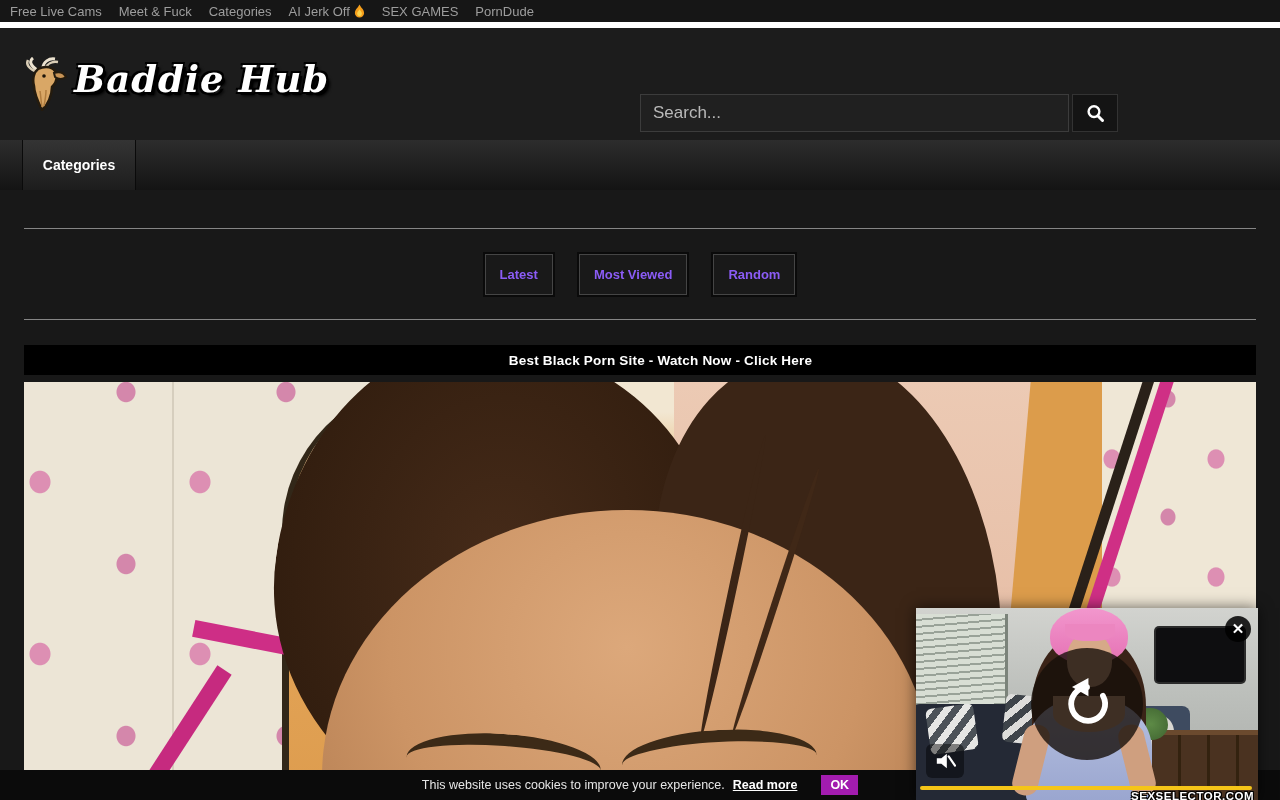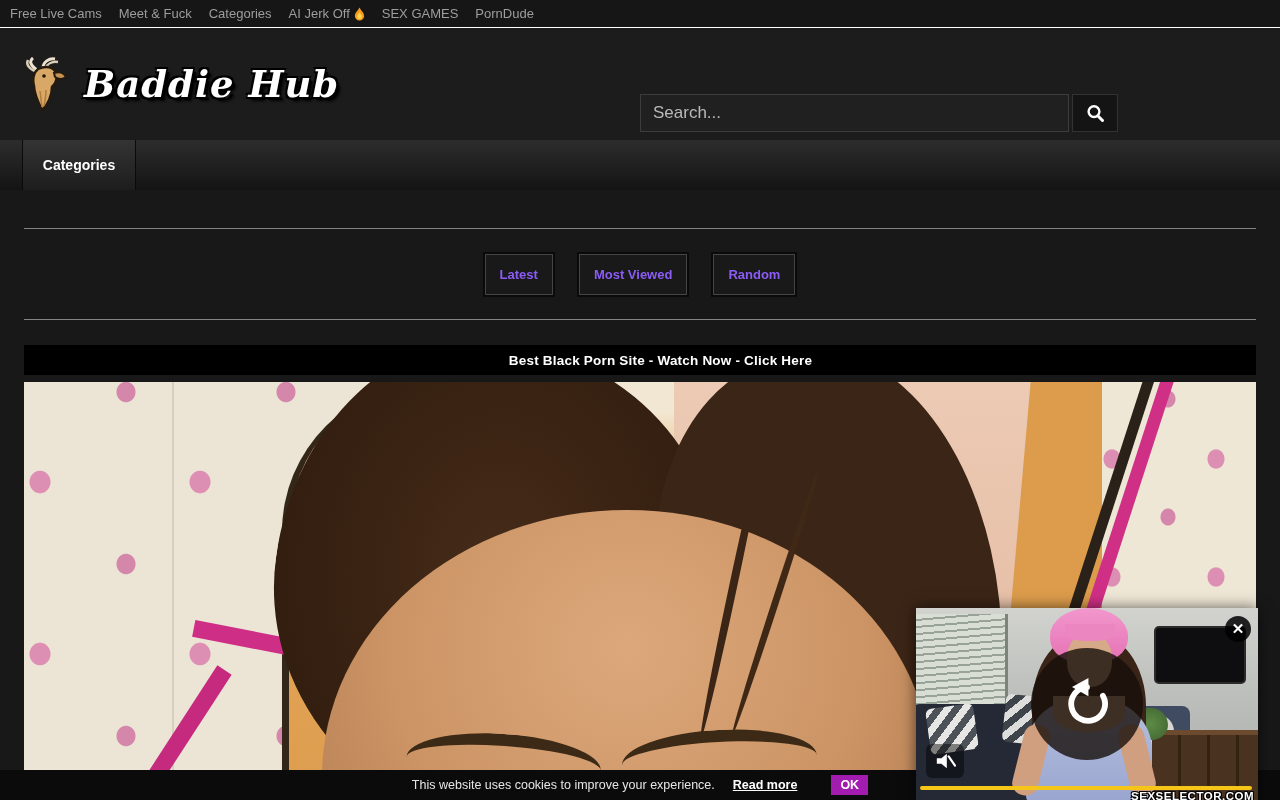--- a/index.html
+++ b/index.html
@@ -1,26 +1,26 @@
 <!DOCTYPE html>
 <html><head>
 <meta charset="utf-8">
 <style>
   * { margin:0; padding:0; box-sizing:border-box; }
   html,body { width:1280px; height:800px; overflow:hidden; }
   body { background:#181818; font-family:"Liberation Sans", sans-serif; position:relative; }
 
   
-  .topbar { height:28px; background:#161616; display:flex; align-items:center; gap:17px; padding:0 10px; border-bottom:1px solid #ffffff; }
+  .topbar { height:28px; background:#161616; display:flex; align-items:center; gap:17px; padding:0 10px; border-bottom:6px solid #ffffff; }
   .topbar a { color:#9d9d9d; font-size:13px; text-decoration:none; display:flex; align-items:center; gap:4px; cursor:pointer; }
   .flame { width:11px; height:14px; display:inline-block; }
 
   
   header { height:112px; background:#1c1c1c; position:relative; display:flex; align-items:center; }
-  .logo { display:flex; align-items:center; gap:16px; margin-left:22px; text-decoration:none; cursor:pointer; }
+  .logo { display:flex; align-items:flex-start; gap:6px; margin-left:22px; text-decoration:none; cursor:pointer; }
   .logo-text { font-family:"DejaVu Serif", serif; font-style:italic; font-weight:bold; font-size:37px; color:#ffffff; letter-spacing:1px;
                text-shadow:-2px -2px 0 #000, 2px -2px 0 #000, -2px 2px 0 #000, 3px 3px 0 #000, 4px 4px 3px rgba(0,0,0,.9); }
   .search-wrap { position:absolute; left:640px; top:66px; display:flex;border-radius:19px; }
   .search-wrap input { width:429px; height:38px; background:#202020; border:1px solid #3c3c3c; color:#cfcfcf; font-size:17px; padding:0 12px; outline:none; }
   .search-wrap input::placeholder { color:#b9b9b9; }
   .search-btn { width:46px; height:38px; margin-left:3px; background:#141414; border:1px solid #333; cursor:pointer; display:flex; align-items:center; justify-content:center; }
 
   
   .navbar { height:50px; background:linear-gradient(180deg,#2d2d2d 0%,#1f1f1f 55%,#141414 100%); display:flex; }
   .nav-tab { margin-left:22px; width:114px; height:100%; display:flex; align-items:center; justify-content:center;
@@ -67,21 +67,21 @@
   .forehead { left:298px; top:128px; width:610px; height:430px;
     background:radial-gradient(ellipse at 50% 32%, #dca87b 0%, #cc9465 55%, #b07a4e 100%);
     border-radius:50% 50% 45% 45% / 62% 62% 30% 30%; }
   .strand-1 { left:705px; top:50px; width:8px; height:310px; background:#3b2516; border-radius:50%; transform:rotate(12deg); }
   .strand-2 { left:748px; top:80px; width:7px; height:280px; background:#402817; border-radius:50%; transform:rotate(18deg); }
   .brow-left { left:382px; top:352px; width:195px; height:60px; border-top:12px solid #3c2a17; border-radius:50%; transform:rotate(4deg); }
   .brow-right { left:598px; top:348px; width:195px; height:60px; border-top:12px solid #3c2a17; border-radius:50%; transform:rotate(-3deg); }
 
   
   .cookie-bar { position:fixed; left:0; bottom:0; width:1280px; height:30px; background:#0b0b0b; z-index:40;
-                display:flex; align-items:center; justify-content:center; gap:18px; }
+                display:flex; align-items:center; justify-content:center; gap:8px; }
   .cookie-bar .msg { color:#e6e6e6; font-size:12.5px; }
   .cookie-bar .read-more { color:#fff; font-size:12.5px; font-weight:bold; text-decoration:underline; cursor:pointer; }
   .cookie-ok { margin-left:16px; background:#a21caf; border:none; color:#fff; font-weight:bold; font-size:12.5px; padding:3px 9px; cursor:pointer; font-family:inherit; }
 
   
   .video-ad { position:fixed; right:22px; bottom:0; width:342px; z-index:50; box-shadow:0 0 14px rgba(0,0,0,.6); }
   .player { position:relative; width:342px; height:192px; overflow:hidden; cursor:pointer;
             background:linear-gradient(180deg,#d2d3cf 0%,#bcbfbb 45%,#a8aba7 100%); }
   .player div { position:absolute; }
   .vblinds { left:0; top:6px; width:92px; height:130px; background:repeating-linear-gradient(175deg,#d8ded4 0 5px,#99a298 5px 7px);

